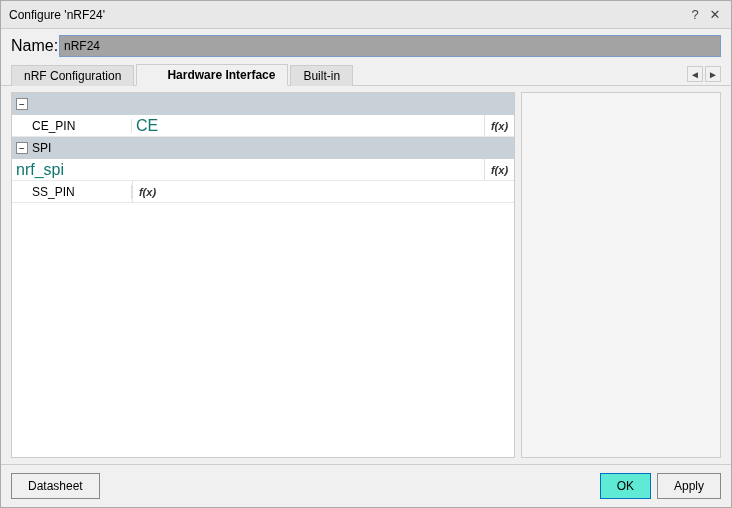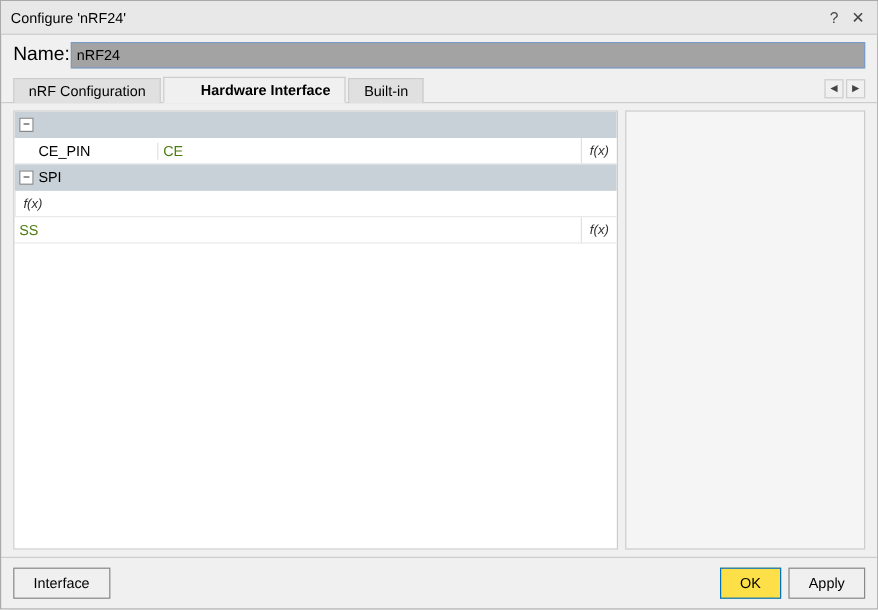--- a/index.html
+++ b/index.html
@@ -175,56 +175,57 @@
       padding: 0 6px 0 20px;
       font-size: 12px;
       color: #000;
       border-right: 1px solid #e0e0e0;
       white-space: nowrap;
       flex-shrink: 0;
     }
     .prop-value {
       flex: 1;
       padding: 0 4px;
-      font-size: 12px;
-      color: #4d7c0f;
+      font-size: 16px;
+      color: #0f766e;
     }
     .prop-fx {
       width: 30px;
       text-align: center;
       font-size: 11px;
       color: #333;
       cursor: pointer;
       border-left: 1px solid #e0e0e0;
       height: 100%;
       display: flex;
       align-items: center;
       justify-content: center;
       flex-shrink: 0;
       font-style: italic;
+      font-weight: bold;
     }
     .footer {
       display: flex;
       align-items: center;
       padding: 8px 10px;
       border-top: 1px solid #ccc;
       gap: 6px;
     }
     .footer-btn {
       height: 26px;
       padding: 0 16px;
       font-size: 12px;
       cursor: pointer;
       border: 1px solid #888;
       background: #f0f0f0;
       color: #000;
     }
     .footer-btn.primary {
       border: 1px solid #0070c0;
-      background: #fde047;
+      background: #5eead4;
     }
     .footer-btn.disabled {
       color: #999;
       cursor: default;
     }
     .spacer { flex: 1; }
   </style>
 </head>
 <body>
 
@@ -265,30 +266,31 @@
         <span class="prop-value">CE</span>
         <span class="prop-fx">f(x)</span>
       </div>
 
       <div class="group-header">
         <div class="group-toggle">−</div>
         <span class="group-name">SPI</span>
       </div>
 
       <div class="prop-row">
+        <span class="prop-value">nrf_spi</span>
         <span class="prop-fx">f(x)</span>
       </div>
 
       <div class="prop-row">
-        <span class="prop-value">SS</span>
+        <span class="prop-name">SS_PIN</span>
         <span class="prop-fx">f(x)</span>
       </div>
     </div>
     <div class="right-panel"></div>
   </div>
 
   <div class="footer">
-    <button class="footer-btn">Interface</button>
+    <button class="footer-btn">Datasheet</button>
     <div class="spacer"></div>
     <button class="footer-btn primary">OK</button>
     <button class="footer-btn">Apply</button>
   </div>
 </div>
 
 </body></html>

